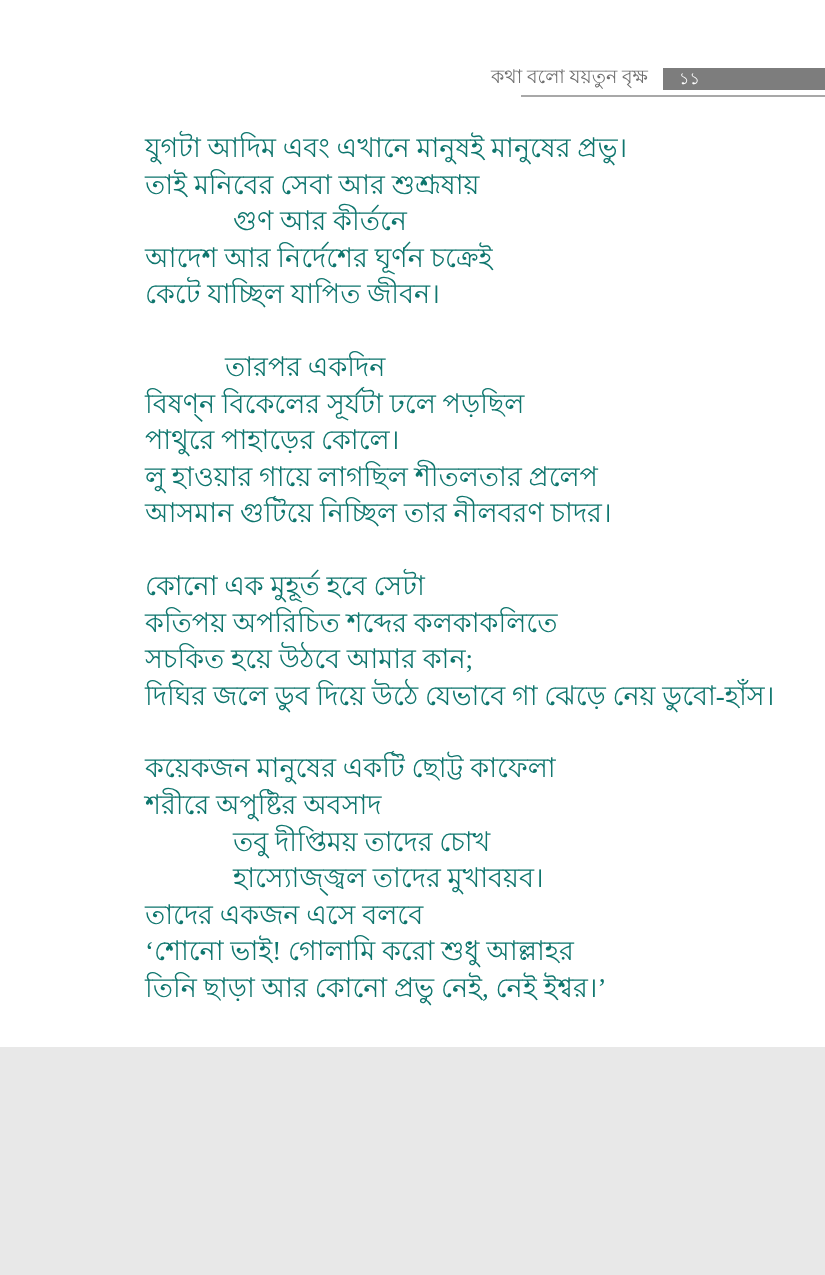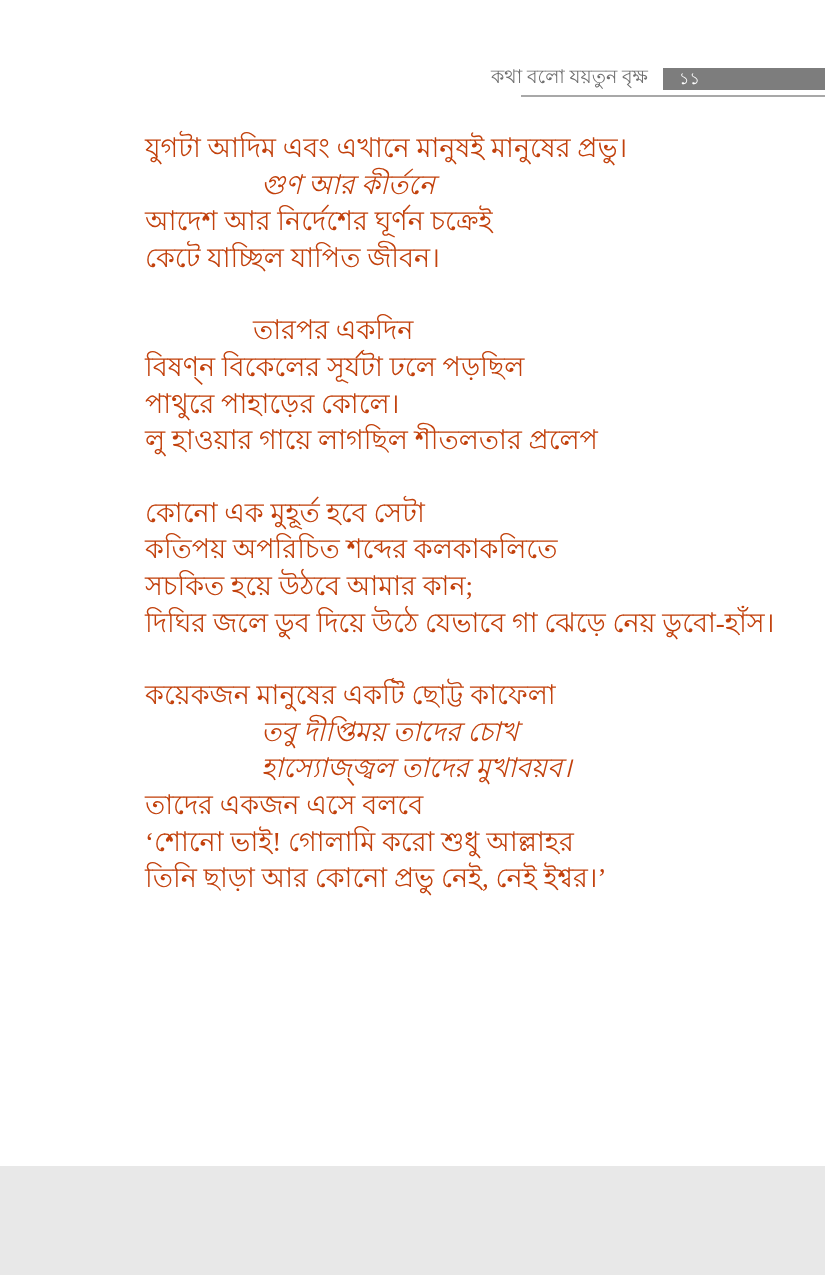--- a/index.html
+++ b/index.html
@@ -1,20 +1,20 @@
 <!DOCTYPE html>
 <html><head>
 <meta charset="utf-8">
 <style>
   * { margin: 0; padding: 0; box-sizing: border-box; }
   html, body { background: #e8e8e8; }
   .page {
     position: relative;
     width: 825px;
-    height: 1166px;
+    height: 1047px;
     margin: 0 auto;
     background: #ffffff;
     overflow: hidden;
     font-family: "Liberation Serif", "DejaVu Serif", serif;
   }
   
   .running-title {
     position: absolute;
     top: 64px;
     right: 177px;
@@ -46,67 +46,70 @@
     right: 0;
     height: 2px;
     background: #a8a8a8;
   }
   
   .poem {
     position: absolute;
     top: 130px;
     left: 145px;
     right: 30px;
-    color: #c2410c;
+    color: #0f766e;
     font-size: 27px;
     line-height: 36.6px;
   }
   .stanza { margin-bottom: 36px; }
   .line { white-space: nowrap; }
-  .ind1 { margin-left: 116px; font-style: italic; }
-  .ind2 { margin-left: 108px; }
+  .ind1 { margin-left: 88px; }
+  .ind2 { margin-left: 80px; }
 </style>
 </head>
 <body>
 
 <div class="page">
 
   <span class="running-title">কথা বলো যয়তুন বৃক্ষ</span>
 
   <div class="page-bar">
     <span class="page-num">১১</span>
   </div>
 
   <div class="header-rule"></div>
 
   <div class="poem">
 
     <div class="stanza">
       <div class="line">যুগটা আদিম এবং এখানে মানুষই মানুষের প্রভু।</div>
+      <div class="line">তাই মনিবের সেবা আর শুশ্রূষায়</div>
       <div class="line ind1">গুণ আর কীর্তনে</div>
       <div class="line">আদেশ আর নির্দেশের ঘূর্ণন চক্রেই</div>
       <div class="line">কেটে যাচ্ছিল যাপিত জীবন।</div>
     </div>
 
     <div class="stanza">
       <div class="line ind2">তারপর একদিন</div>
       <div class="line">বিষণ্ন বিকেলের সূর্যটা ঢলে পড়ছিল</div>
       <div class="line">পাথুরে পাহাড়ের কোলে।</div>
       <div class="line">লু হাওয়ার গায়ে লাগছিল শীতলতার প্রলেপ</div>
+      <div class="line">আসমান গুটিয়ে নিচ্ছিল তার নীলবরণ চাদর।</div>
     </div>
 
     <div class="stanza">
       <div class="line">কোনো এক মুহূর্ত হবে সেটা</div>
       <div class="line">কতিপয় অপরিচিত শব্দের কলকাকলিতে</div>
       <div class="line">সচকিত হয়ে উঠবে আমার কান;</div>
       <div class="line">দিঘির জলে ডুব দিয়ে উঠে যেভাবে গা ঝেড়ে নেয় ডুবো-হাঁস।</div>
     </div>
 
     <div class="stanza">
       <div class="line">কয়েকজন মানুষের একটি ছোট্ট কাফেলা</div>
+      <div class="line">শরীরে অপুষ্টির অবসাদ</div>
       <div class="line ind1">তবু দীপ্তিময় তাদের চোখ</div>
       <div class="line ind1">হাস্যোজ্জ্বল তাদের মুখাবয়ব।</div>
       <div class="line">তাদের একজন এসে বলবে</div>
       <div class="line">‘শোনো ভাই! গোলামি করো শুধু আল্লাহর</div>
       <div class="line">তিনি ছাড়া আর কোনো প্রভু নেই, নেই ইশ্বর।’</div>
     </div>
 
   </div>
 </div>
 

